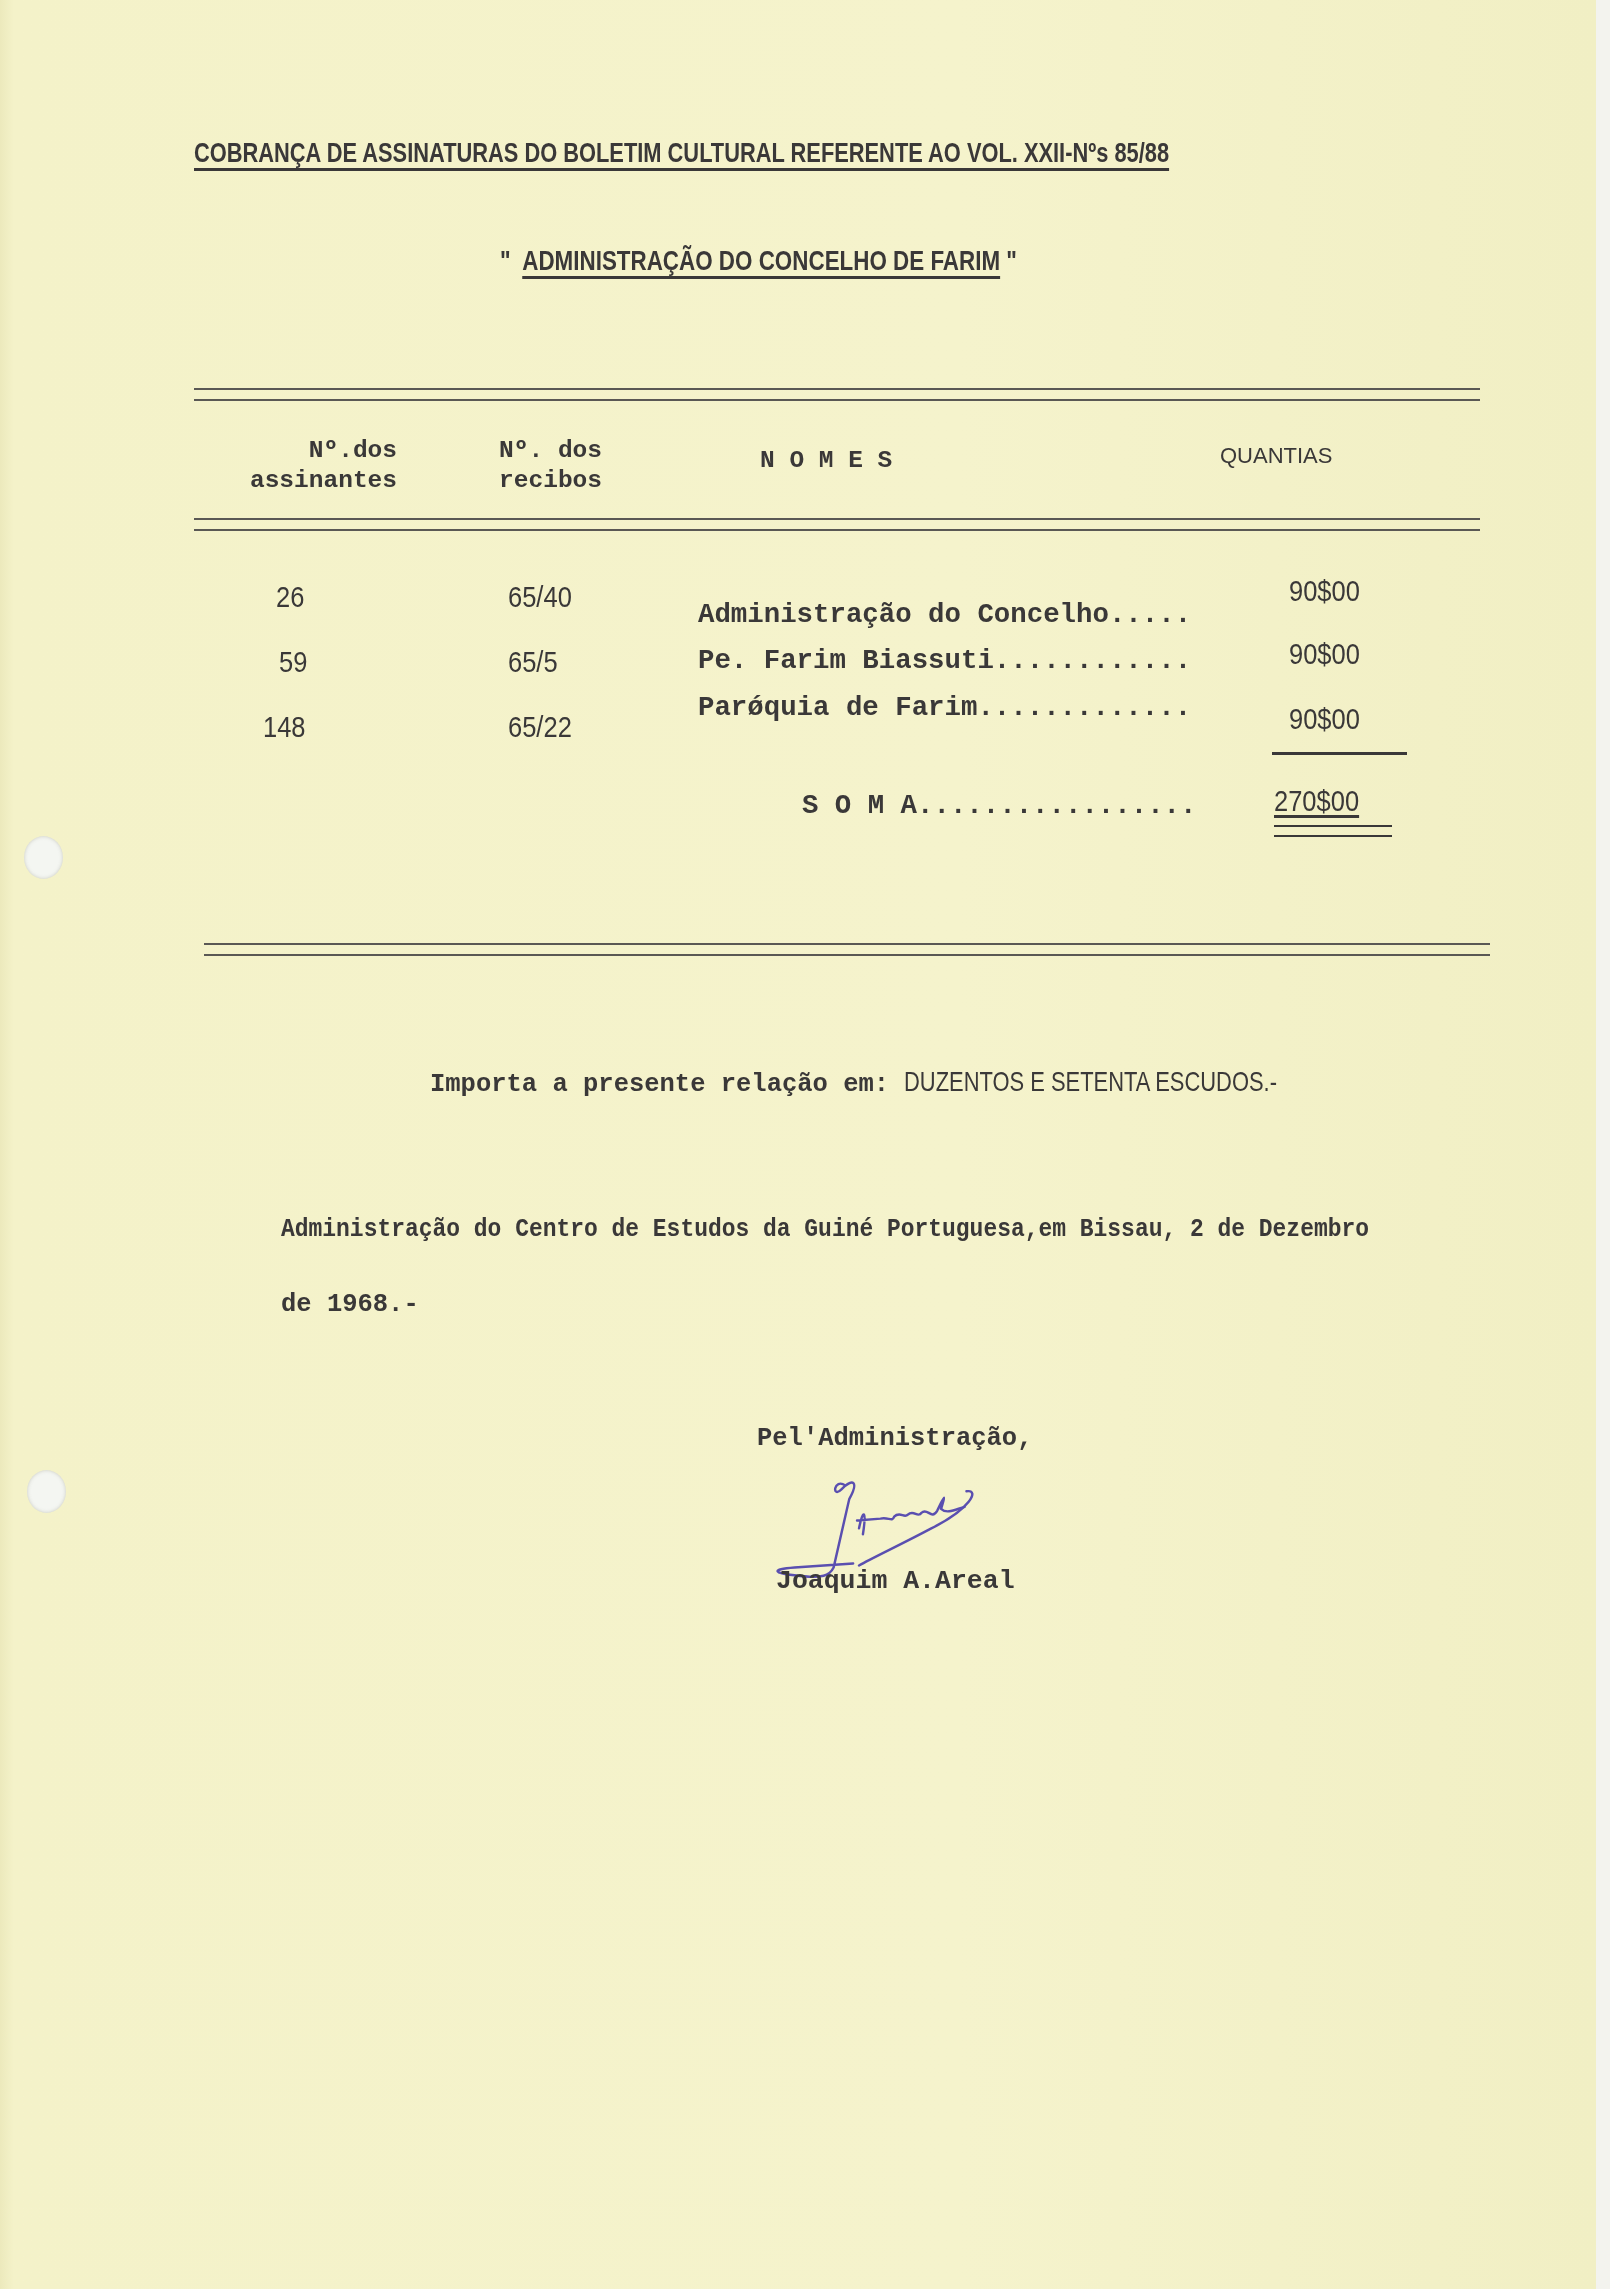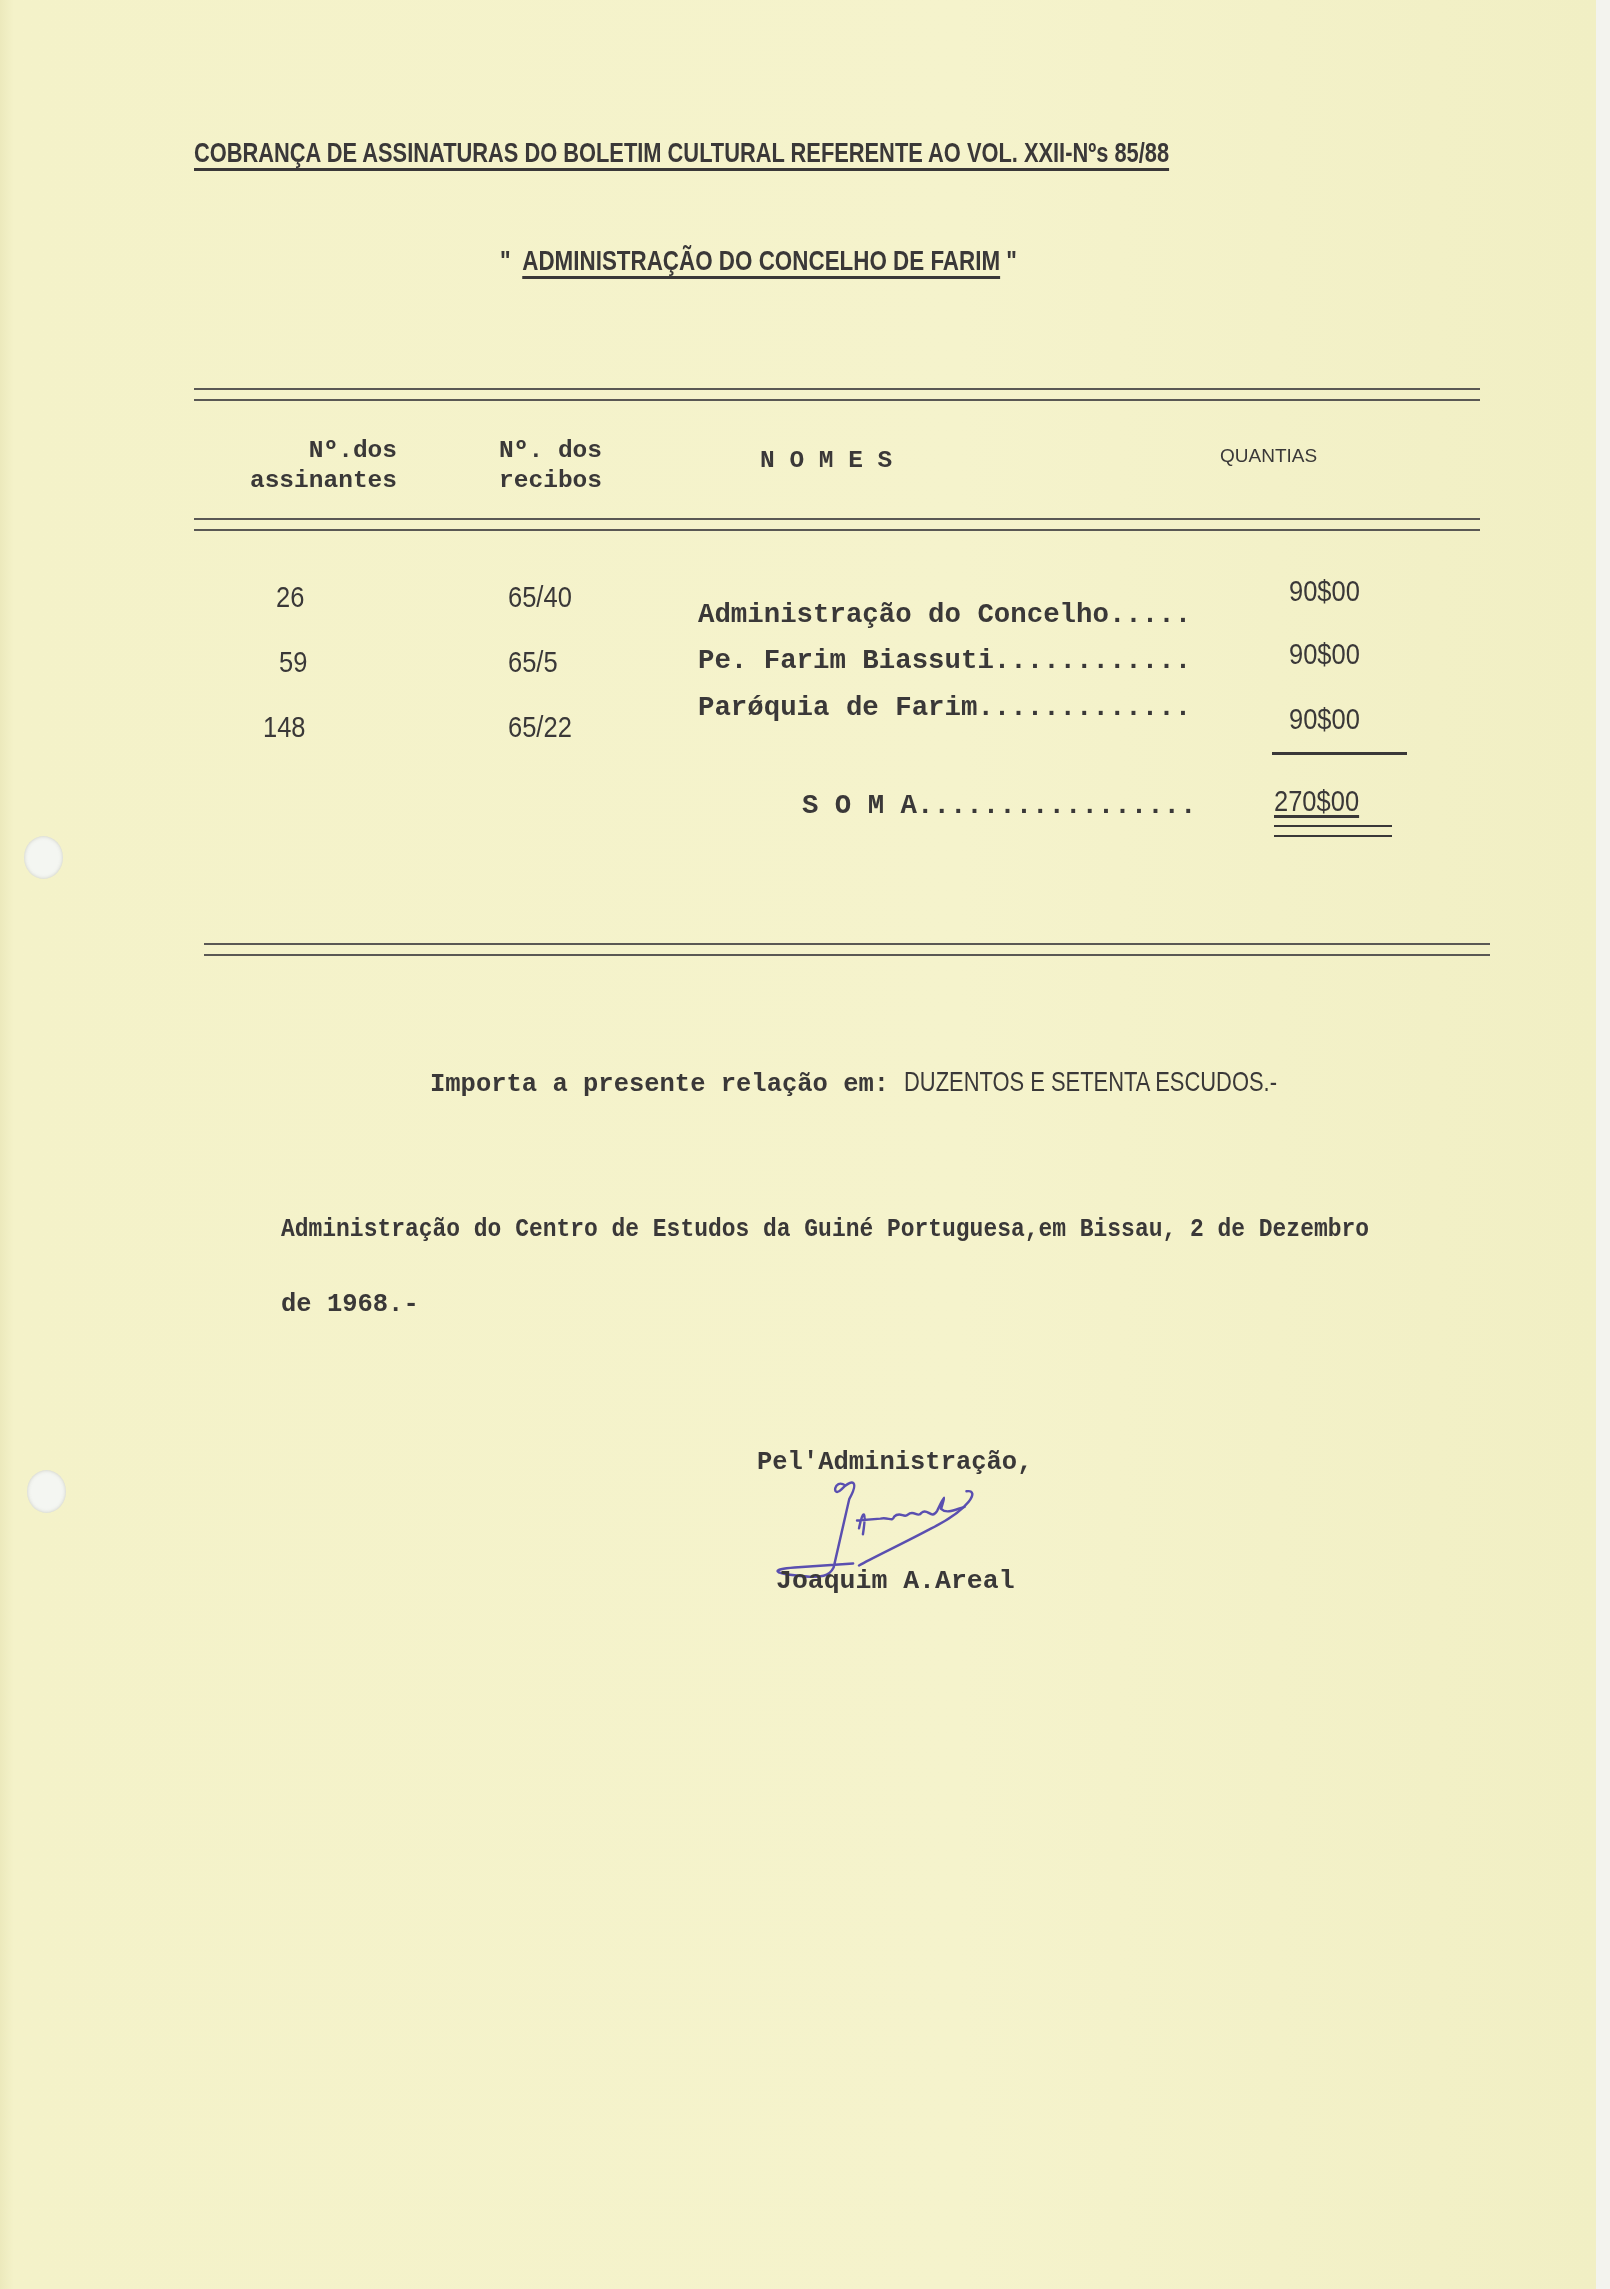--- a/index.html
+++ b/index.html
@@ -60,21 +60,21 @@
 <div class="t title1 bold">COBRANÇA DE ASSINATURAS DO BOLETIM CULTURAL REFERENTE AO VOL. XXII-Nºs 85/88</div>
 <div class="t title2 bold"><span>"</span>  <span class="u">ADMINISTRAÇÃO DO CONCELHO DE FARIM</span> <span>"</span></div>
 
 <div class="rule" style="left:194px; top:388px; width:1286px;"></div>
 
 <div class="t hdr" style="left:221px; top:436px; width:176px;"><span>Nº.dos</span>
 <span>assinantes</span></div>
 <div class="t hdr" style="left:475px; top:436px; width:127px;"><span>Nº. dos</span>
 <span>recibos</span></div>
 <div class="t hdr" style="left:760px; top:446px;">N O M E S</div>
-<div class="t hdr cond" style="left:1220px; top:441px; font-weight:normal; font-size:19px;">QUANTIAS</div>
+<div class="t hdr cond" style="left:1220px; top:441px; font-weight:normal; font-size:22px;">QUANTIAS</div>
 
 <div class="rule" style="left:194px; top:518px; width:1286px;"></div>
 
 <div>
   <div class="t cell num" style="left:276px; top:580px;">26</div>
   <div class="t cell num" style="left:508px; top:580px;">65/40</div>
   <div class="t cell" style="left:698px; top:599px;">Administração do Concelho.....</div>
   <div class="t cell num" style="left:1289px; top:574px;">90$00</div>
 </div>
 <div>
@@ -96,21 +96,21 @@
 <div class="t cell num" style="left:1274px; top:784px; text-decoration: underline; text-underline-offset: 3.9px;">270$00</div>
 <div class="sum-rule" style="left:1274px; top:825px; width:118px;"></div>
 
 <div class="rule" style="left:204px; top:943px; width:1286px;"></div>
 
 <div class="t body-text" style="left:430px; top:1066px;"><span>Importa a presente relação em: </span><span class="caps">DUZENTOS E SETENTA ESCUDOS.-</span></div>
 
 <div class="t body-text" style="left:281px; top:1215px; font-size:25.5px; transform: scaleX(0.9); transform-origin: left top;">Administração do Centro de Estudos da Guiné Portuguesa,em Bissau, 2 de Dezembro</div>
 <div class="t body-text" style="left:281px; top:1290px;">de 1968.-</div>
 
-<div class="t body-text" style="left:757px; top:1424px;margin-top:24px;">Pel'Administração,</div>
+<div class="t body-text" style="left:757px; top:1424px;">Pel'Administração,</div>
 
 <svg class="signature" viewBox="0 0 280 130">
   <path d="M82 26 C 70 18, 68 40, 78 30 C 90 18, 96 22, 86 40 L 70 110 C 66 118, 60 122, 30 118 C 10 116, 4 112, 30 110 L 90 106" fill="none" stroke="#5a4fb0" stroke-width="2.5" stroke-linecap="round"></path>
   <path d="M96 70 C 100 50, 104 50, 100 76 M 94 62 L 118 60 C 126 58, 130 64, 132 58 C 138 52, 142 60, 146 56 C 152 50, 156 60, 160 54 C 166 48, 170 62, 176 52 C 182 40, 186 30, 180 50 C 186 56, 196 50, 204 48" fill="none" stroke="#5a4fb0" stroke-width="2.5" stroke-linecap="round"></path>
   <path d="M206 32 C 220 30, 210 50, 170 70 C 140 86, 110 100, 96 108" fill="none" stroke="#5a4fb0" stroke-width="2.5" stroke-linecap="round"></path>
 </svg>
 
 <div class="t body-text" style="left:776px; top:1566px; font-size:26.5px;">Joaquim A.Areal</div>
 
 

